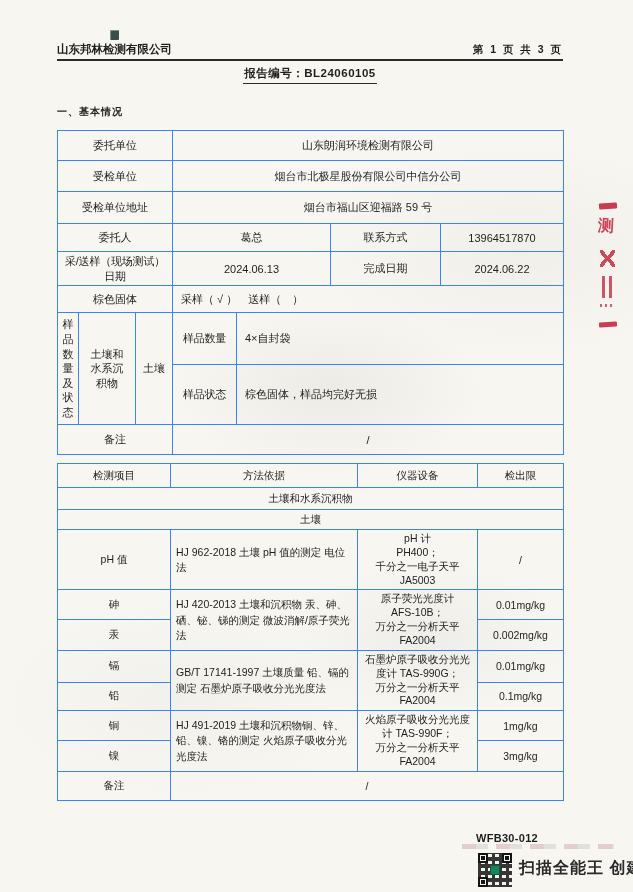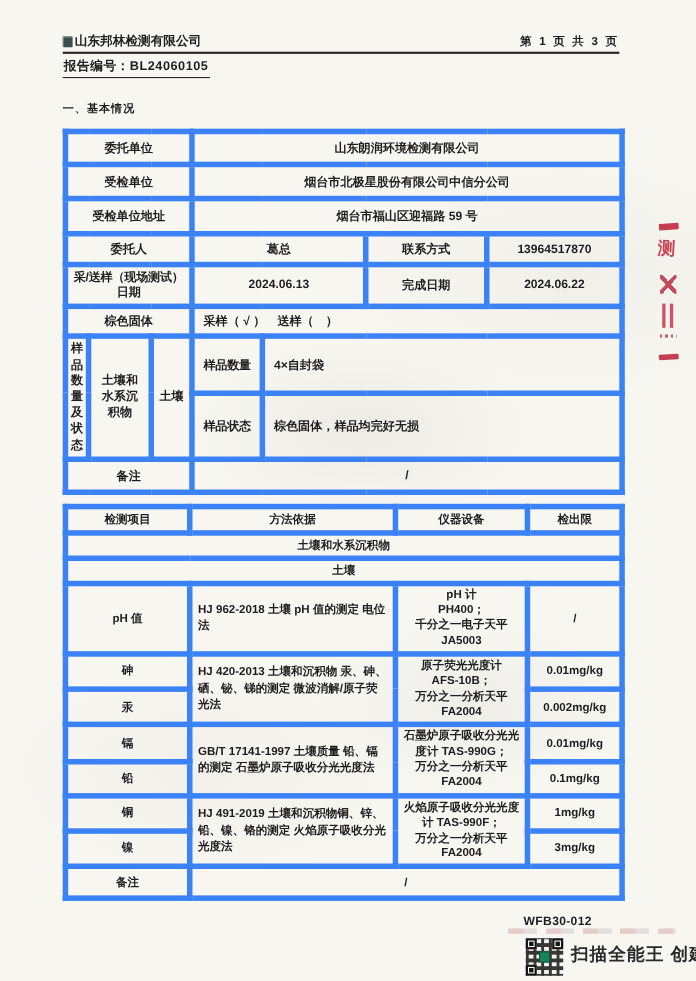--- a/index.html
+++ b/index.html
@@ -14,35 +14,35 @@
       radial-gradient(220px 120px at 330px 390px, rgba(208,206,198,.28), transparent 70%),
       radial-gradient(200px 110px at 430px 640px, rgba(208,206,198,.22), transparent 70%),
       radial-gradient(300px 150px at 520px 250px, rgba(213,210,203,.20), transparent 70%),
       radial-gradient(260px 140px at 180px 700px, rgba(213,210,203,.16), transparent 70%);
   }
   .content{position:absolute;left:57px;top:30px;width:506px;}
 
   
   .hdr-row{display:flex;justify-content:space-between;align-items:flex-end;
     border-bottom:2px solid #2b2b2b;padding-bottom:2px;}
-  .company{font-size:11.5px;font-weight:bold;display:flex;align-items:center;gap:2px;}
+  .company{font-size:11.5px;font-weight:bold;display:flex;align-items:center;gap:2px;flex-direction:column;}
   .logo{display:inline-block;width:9px;height:10px;background:#3a4f4c;
     box-shadow:inset 1px 1px 0 rgba(255,255,255,.35);border-radius:1px;}
   .page-info{font-size:10.5px;font-weight:bold;letter-spacing:2px;}
-  .report-line{text-align:left;margin-top:2px;}
+  .report-line{text-align:center;margin-top:2px;}
   .report-line .rpt{display:inline-block;border-bottom:1.5px solid #2b2b2b;
     font-size:11.5px;font-weight:bold;padding:0 1px 2px 1px;letter-spacing:.5px;}
 
   
   .sec-title{font-size:10px;font-weight:bold;letter-spacing:1px;margin:21px 0 0 0;}
 
   
   table{border-collapse:collapse;table-layout:fixed;width:506px;}
-  td,th{border:5px solid #3b82f6;text-align:center;vertical-align:middle;
-    font-weight:bold;padding:2px 3px;overflow:hidden;}
+  td,th{border:1px solid #3b82f6;text-align:center;vertical-align:middle;
+    font-weight:normal;padding:2px 3px;overflow:hidden;}
   .t1{margin-top:11px;}
   .t1 td{font-size:11px;}
   .t2{margin-top:8px;}
   .t2 td,.t2 th{font-size:10.5px;}
   .t1,.t2{border:1.5px solid #2e2e2e;}
   .left{text-align:left;padding-left:8px;}
   .prel{white-space:pre-line;line-height:1.3;}
   .small{font-size:10px;letter-spacing:-0.2px;}
   .vhead{font-size:10.5px;line-height:1.33;padding:0 1px;}
   .method{text-align:left;padding:2px 5px;font-size:9.5px;line-height:1.45;}

